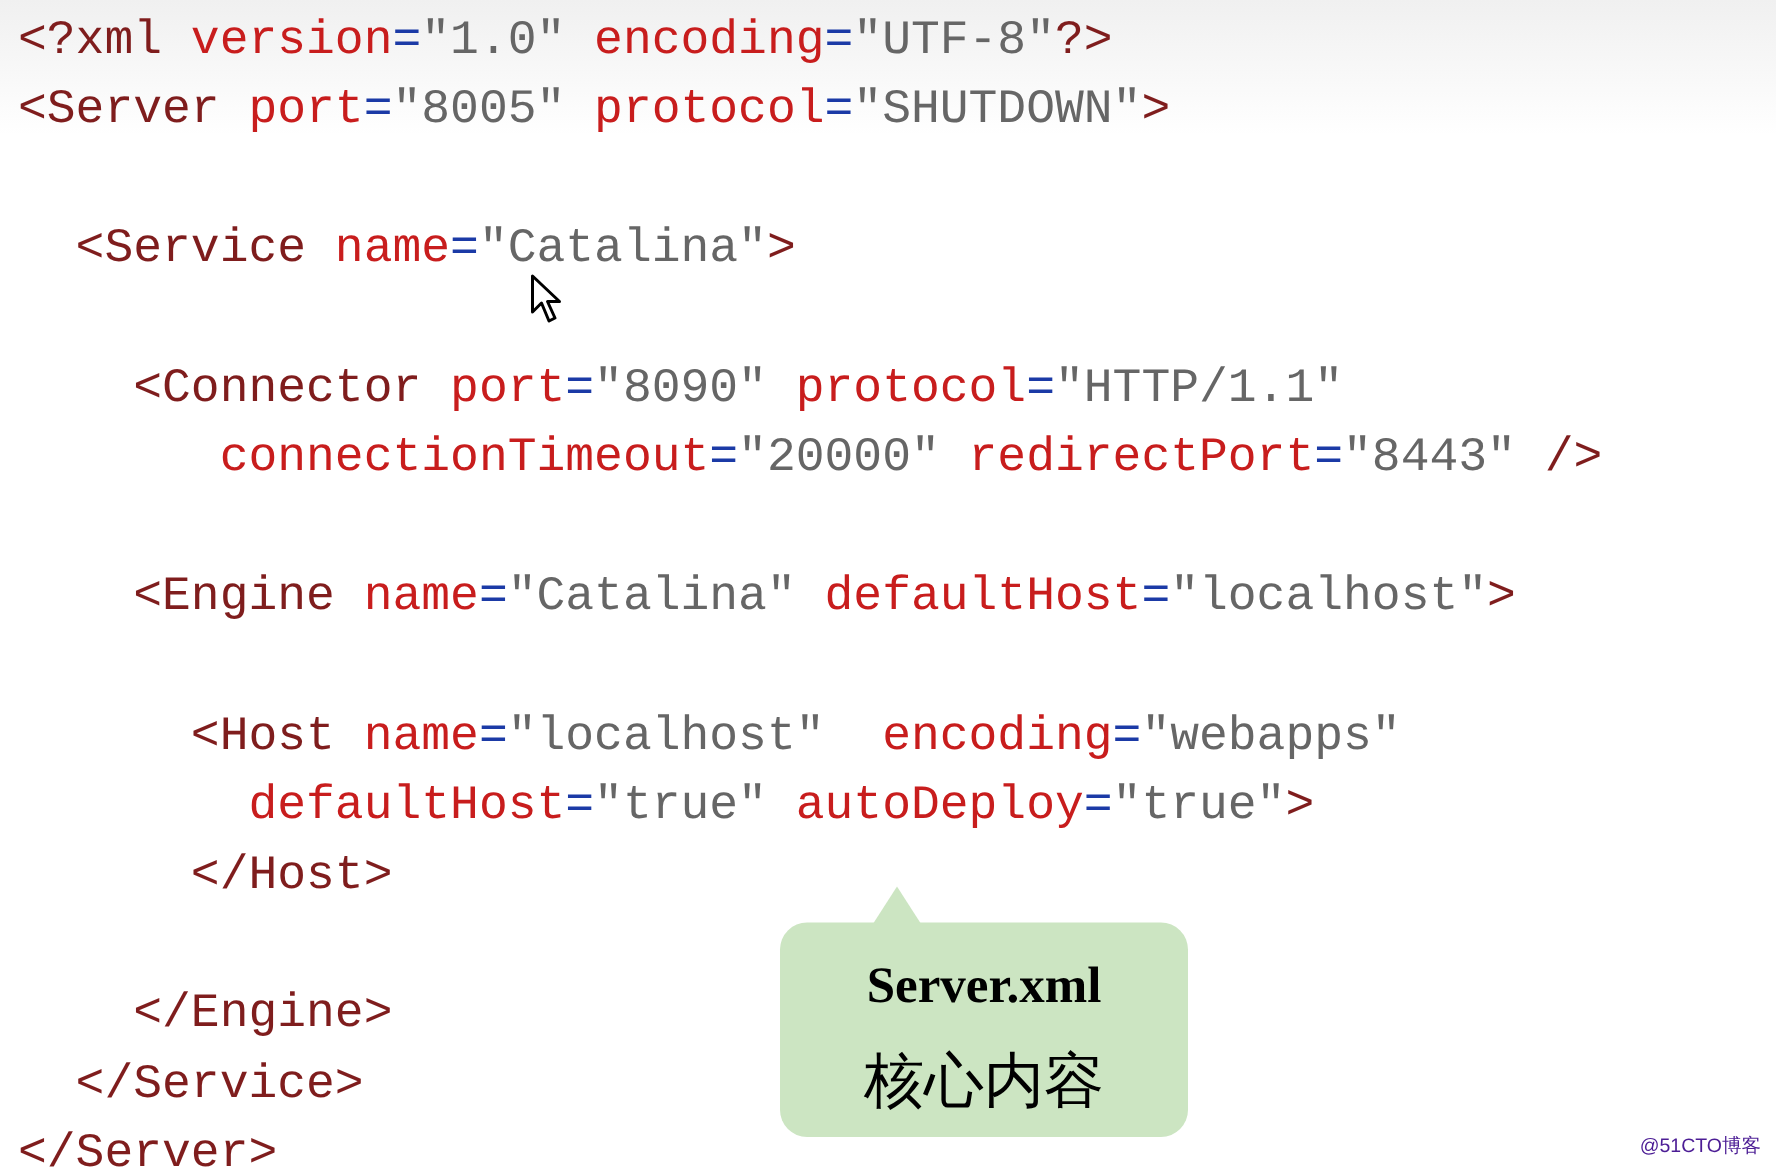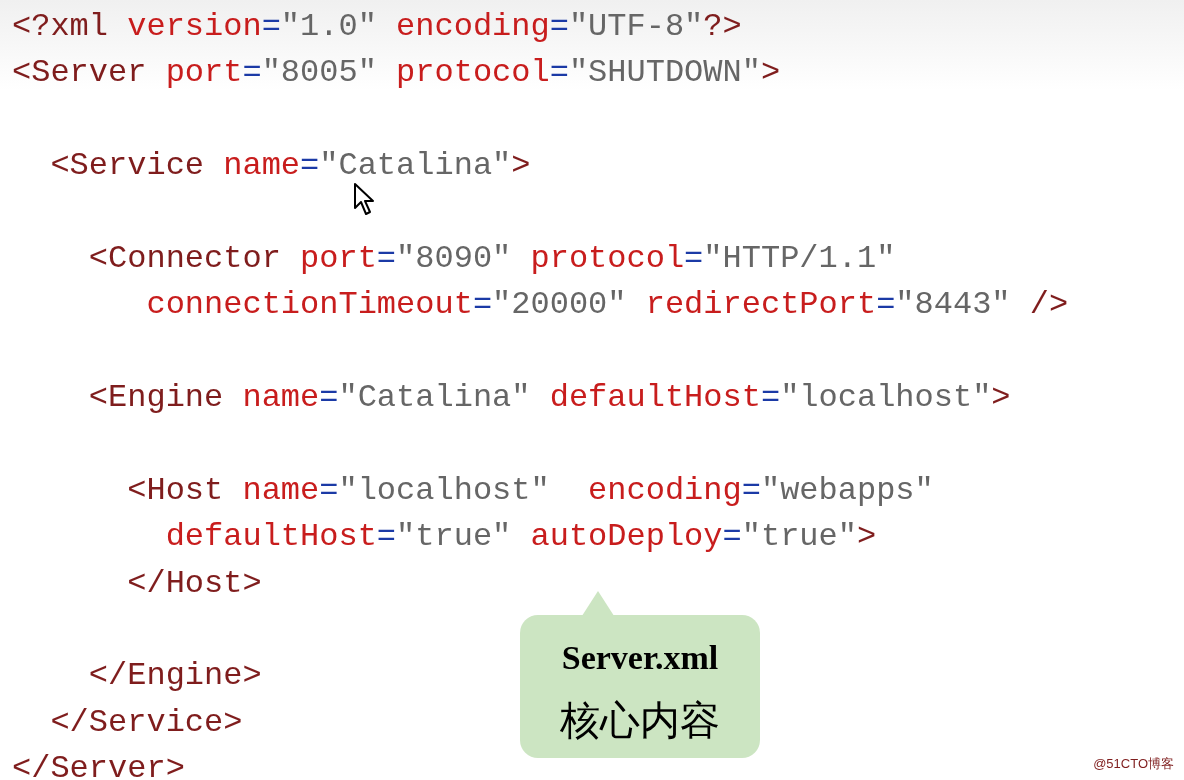--- a/index.html
+++ b/index.html
@@ -33,21 +33,21 @@
   .tag   { color: #7f1d1d; }   
   .attr  { color: #c81d1d; margin-top: 26px; }   
   .str   { color: #666666; }   
   .punct { color: #1b3aa6; }   
 
   
   .callout {
     position: absolute;
     left: 520px;
     top: 615px;
-    width: 240px;
+    width: 272px;
     background: #cce5c2;
     border-radius: 18px;
     padding: 18px 20px 8px 20px;
     box-sizing: border-box;
     text-align: center;
     font-family: "Times New Roman", serif;
     z-index: 2;
   }
   .callout::before {
     content: "";
@@ -68,21 +68,21 @@
     font-family: "SimSun","STSong",serif;
     font-size: 40px;
     color: #000;
   }
 
   .watermark {
     position: absolute;
     right: 10px;
     bottom: 6px;
     font-size: 13px;
-    color: #7f1d1d;
+    color: #4c1d95;
     font-family: Arial, sans-serif;
     z-index: 5;
   }
 
   .cursor {
     position: absolute;
     left: 353px;
     top: 182px;
     z-index: 4;
     pointer-events: none;

